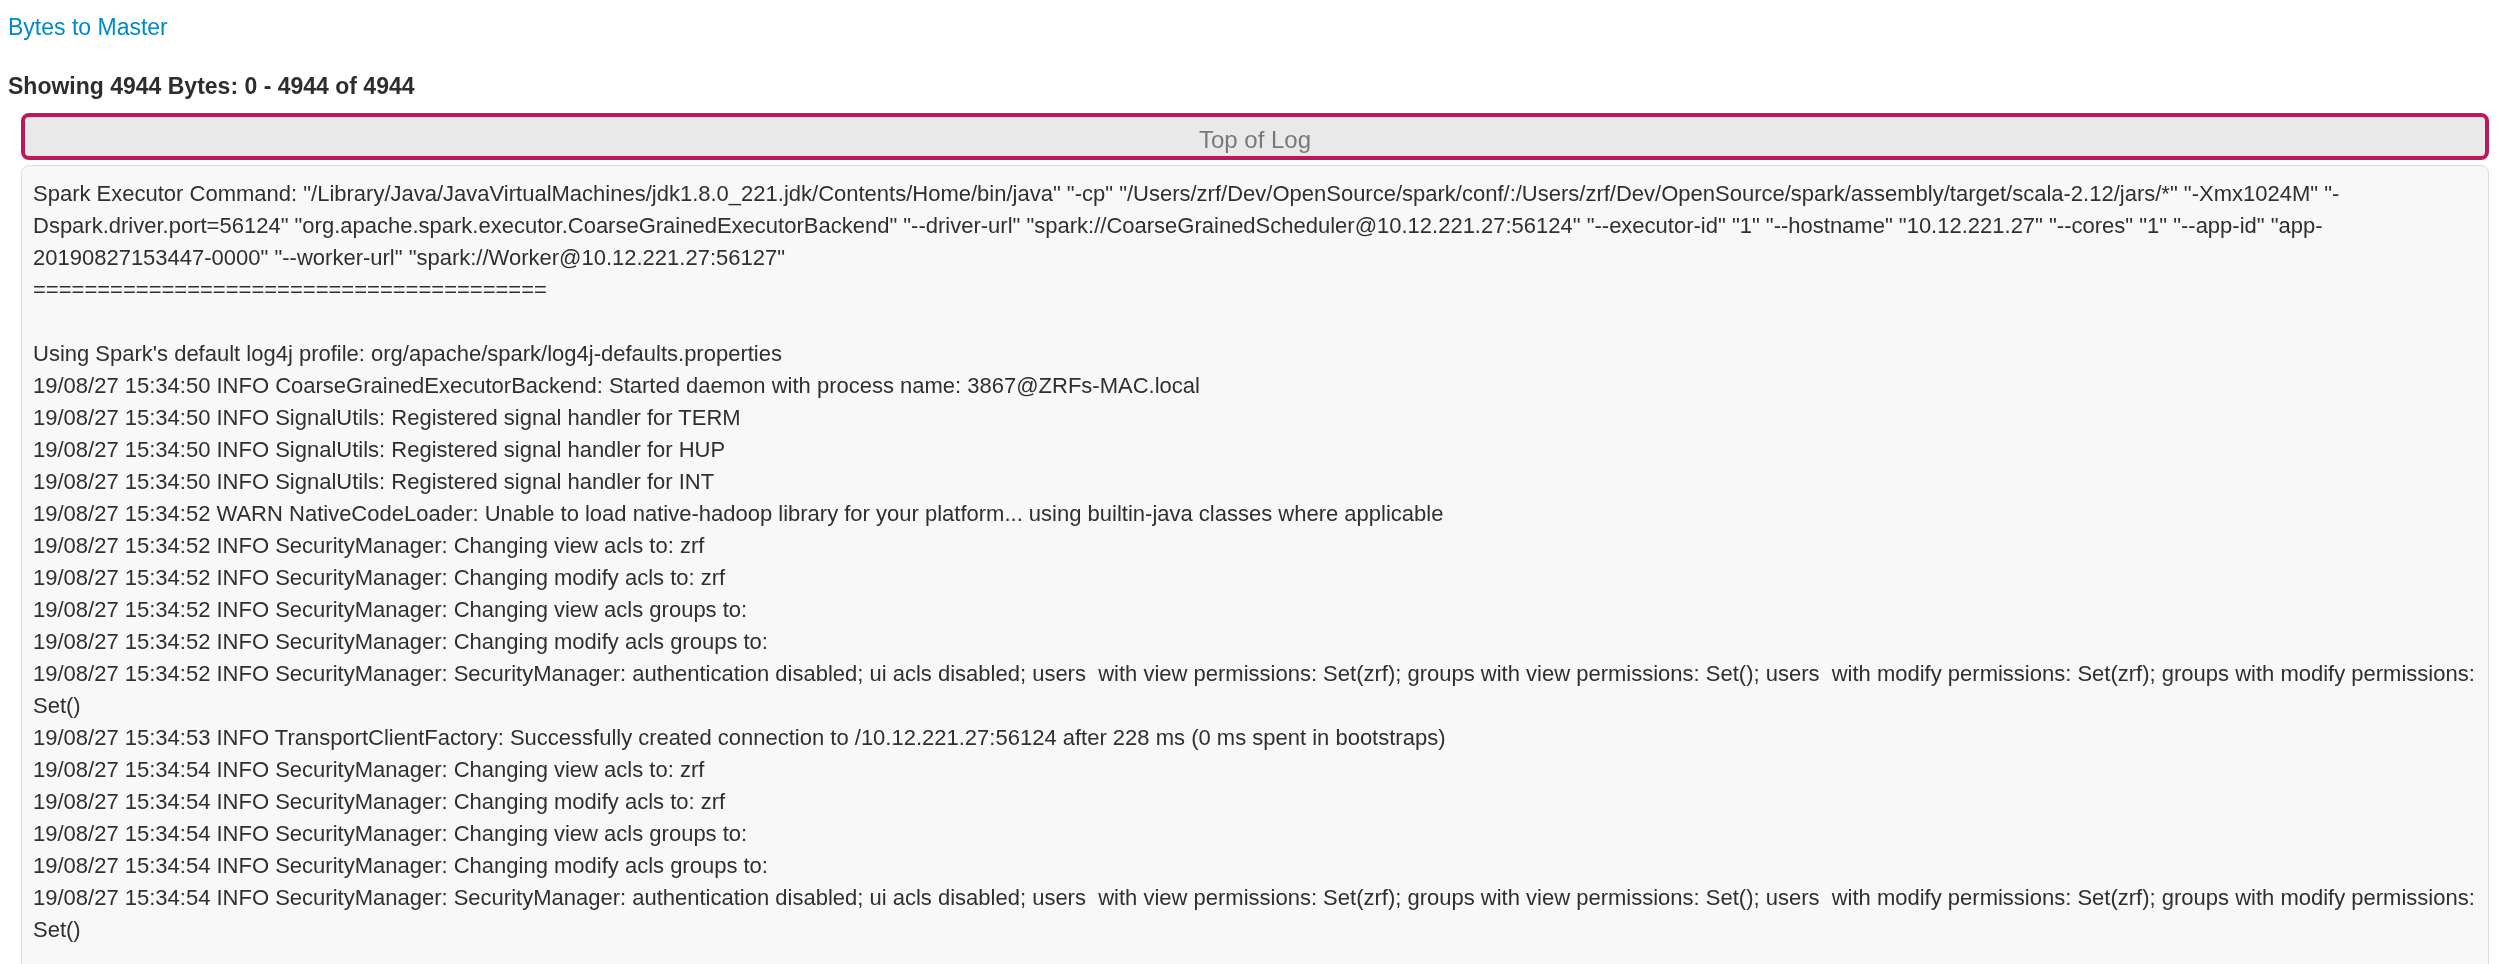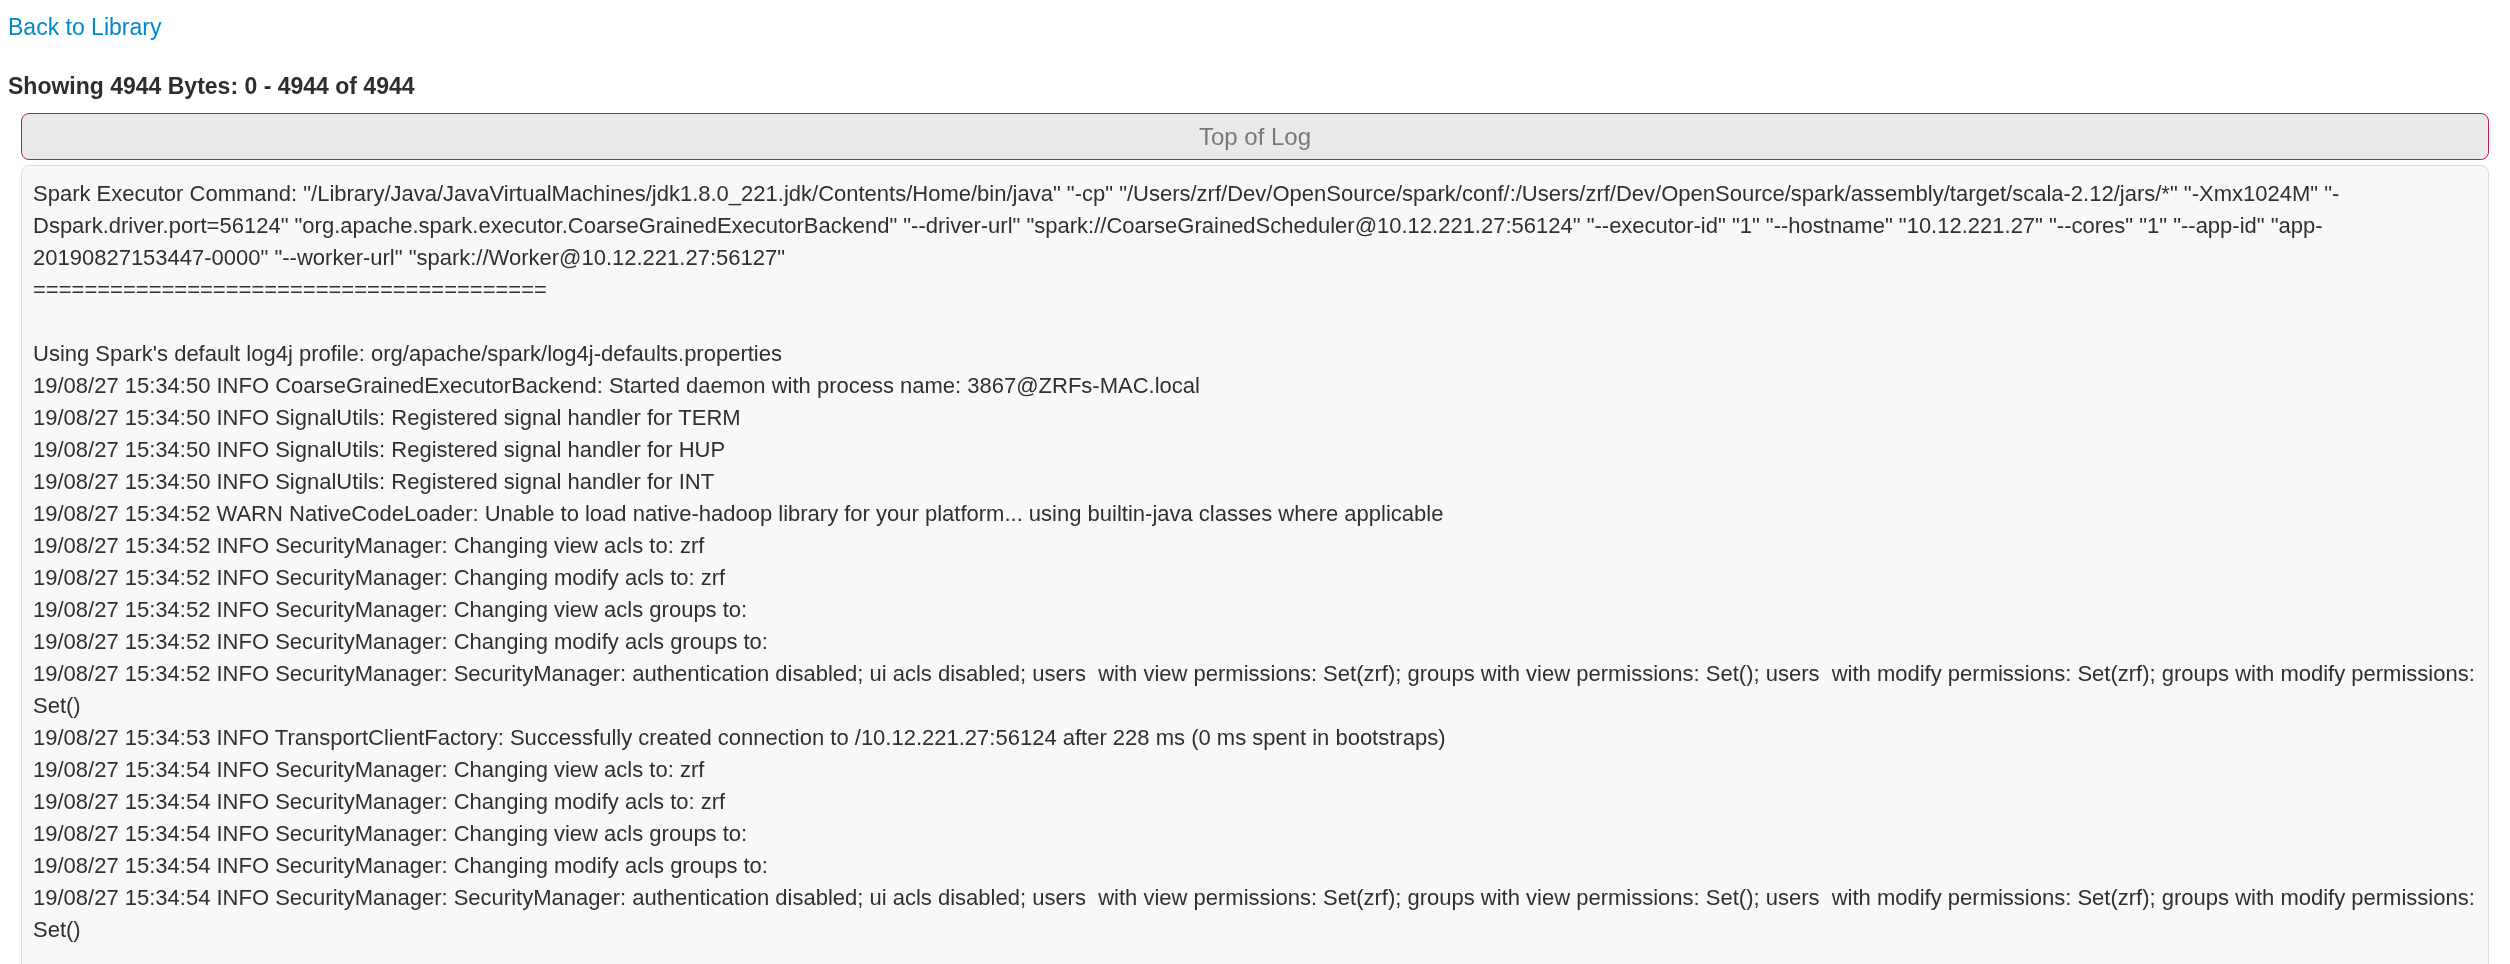--- a/index.html
+++ b/index.html
@@ -32,21 +32,21 @@
     font-weight: bold;
   }
   .log-content {
     margin: 13px 13px 0 13px;
   }
   .top-btn {
     display: block;
     width: 100%;
     height: 47px;
     background: #e9e9e9;
-    border: 1px solid #be185d;
+    border: 4px solid #be185d;
     border-radius: 8px;
     color: #797979;
     font-family: "Liberation Sans", sans-serif;
     font-size: 24px;
     text-align: center;
     line-height: 45px;
     padding: 0;
   }
   .log-pre {
     margin: 5px 0 0 0;
@@ -63,21 +63,21 @@
     overflow-wrap: break-word;
     word-break: normal;
   }
 </style>
 </head>
 <body>
 
 <div>
 
   <p class="back-link-row">
-    <a class="back-link" href="#">Back to Library</a>
+    <a class="back-link" href="#">Bytes to Master</a>
   </p>
 
   <div class="byte-range">Showing 4944 Bytes: 0 - 4944 of 4944</div>
 
   <div class="log-content">
 
     <button class="top-btn" type="button" disabled="">Top of Log</button>
 
     <pre class="log-pre">Spark Executor Command: "/Library/Java/JavaVirtualMachines/jdk1.8.0_221.jdk/Contents/Home/bin/java" "-cp" "/Users/zrf/Dev/OpenSource/spark/conf/:/Users/zrf/Dev/OpenSource/spark/assembly/target/scala-2.12/jars/*" "-Xmx1024M" "-Dspark.driver.port=56124" "org.apache.spark.executor.CoarseGrainedExecutorBackend" "--driver-url" "spark://CoarseGrainedScheduler@10.12.221.27:56124" "--executor-id" "1" "--hostname" "10.12.221.27" "--cores" "1" "--app-id" "app-20190827153447-0000" "--worker-url" "spark://Worker@10.12.221.27:56127"
 ========================================

